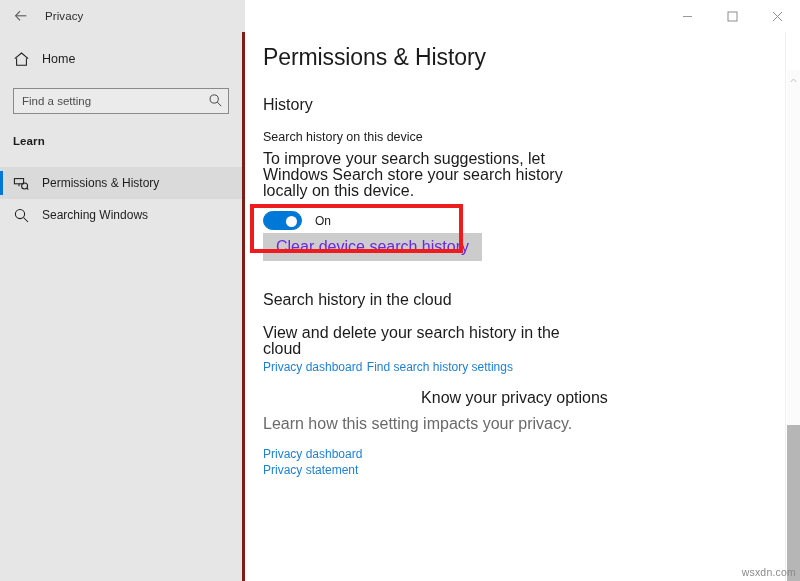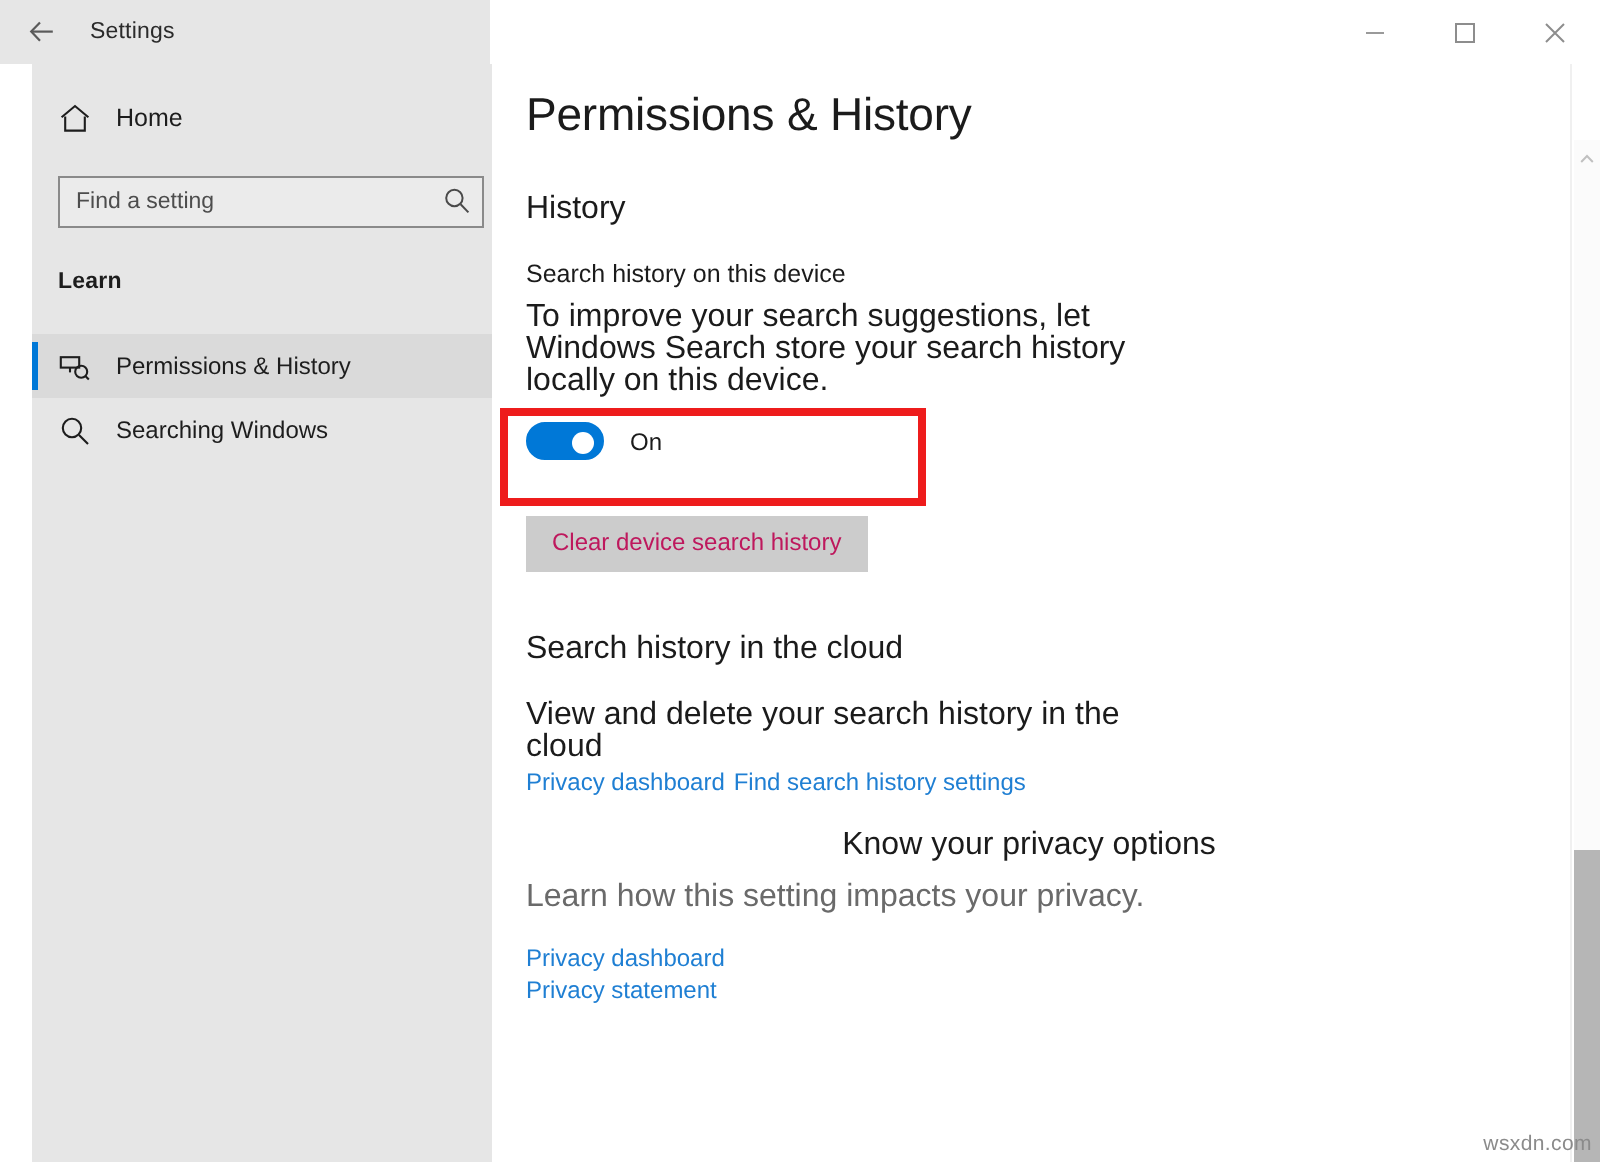--- a/index.html
+++ b/index.html
@@ -51,24 +51,24 @@
     width: 45px; height: 32px;
     display: flex; align-items: center; justify-content: center;
     color: #9a9a9a;
     background: transparent;
     border: none;
   }
   .win-btn svg { display: block; }
 
   
   .sidebar {
-    position: absolute; left: 16px; top: 32px;
+    position: absolute; left: 0; top: 32px;
     width: 245px; height: 549px;
     background: #e6e6e6;
-    border-right: 6px solid #7f1d1d;
+    border-right: 3px solid #7f1d1d;
   }
   .home-row {
     display: flex; align-items: center;
     height: 30px;
     margin-top: 12px;
     padding-left: 13px;
   }
   .home-row .ic { width: 22px; color: #1d1d1d; display:flex; align-items:center; }
   .home-label {
     font-size: 12.5px; color: #1d1d1d;
@@ -190,26 +190,26 @@
   .highlight-box {
     position: absolute;
     left: 4px; top: 172px;
     width: 213px; height: 49px;
     border: 4px solid #ee1c1c;
     z-index: 5;
     pointer-events: none;
   }
 
   .clear-btn {
-    margin-top: 28px;
+    margin-top: 3px;
     background: #cccccc;
     border: 1px solid #cccccc;
     font-family: "Liberation Sans", sans-serif;
-    font-size: 12px;
-    color: #be185d;
+    font-size: 16px;
+    color: #6d28d9;
     padding: 6px 12px 7px 12px;
     line-height: 13px;
   }
 
   .mt-cloud { margin-top: 30px; }
   .mt-14 { margin-top: 14px; }
   .mt-18 { margin-top: 18px; }
   .mt-30 { margin-top: 14px; text-align: center; }
 
   a.link {
@@ -264,21 +264,21 @@
   <div class="titlebar">
     <div class="titlebar-left">
       <div class="back-btn">
         <span>
           <svg width="16" height="16" viewBox="0 0 16 16">
             <path d="M7 3.2 L2.6 7.8 L7 12.4" fill="none" stroke="#5a5a5a" stroke-width="1.1"></path>
             <path d="M2.8 7.8 L13.4 7.8" fill="none" stroke="#5a5a5a" stroke-width="1.1"></path>
           </svg>
         </span>
       </div>
-      <span class="app-title">Settings</span>
+      <span class="app-title">Privacy</span>
     </div>
     <div class="titlebar-right">
       <button class="win-btn">
         <span>
           <svg width="11" height="11" viewBox="0 0 11 11">
               <path d="M1 5.5 H10" stroke="#9a9a9a" stroke-width="1"></path>
             </svg>
         </span>
       </button>
       <button class="win-btn">

